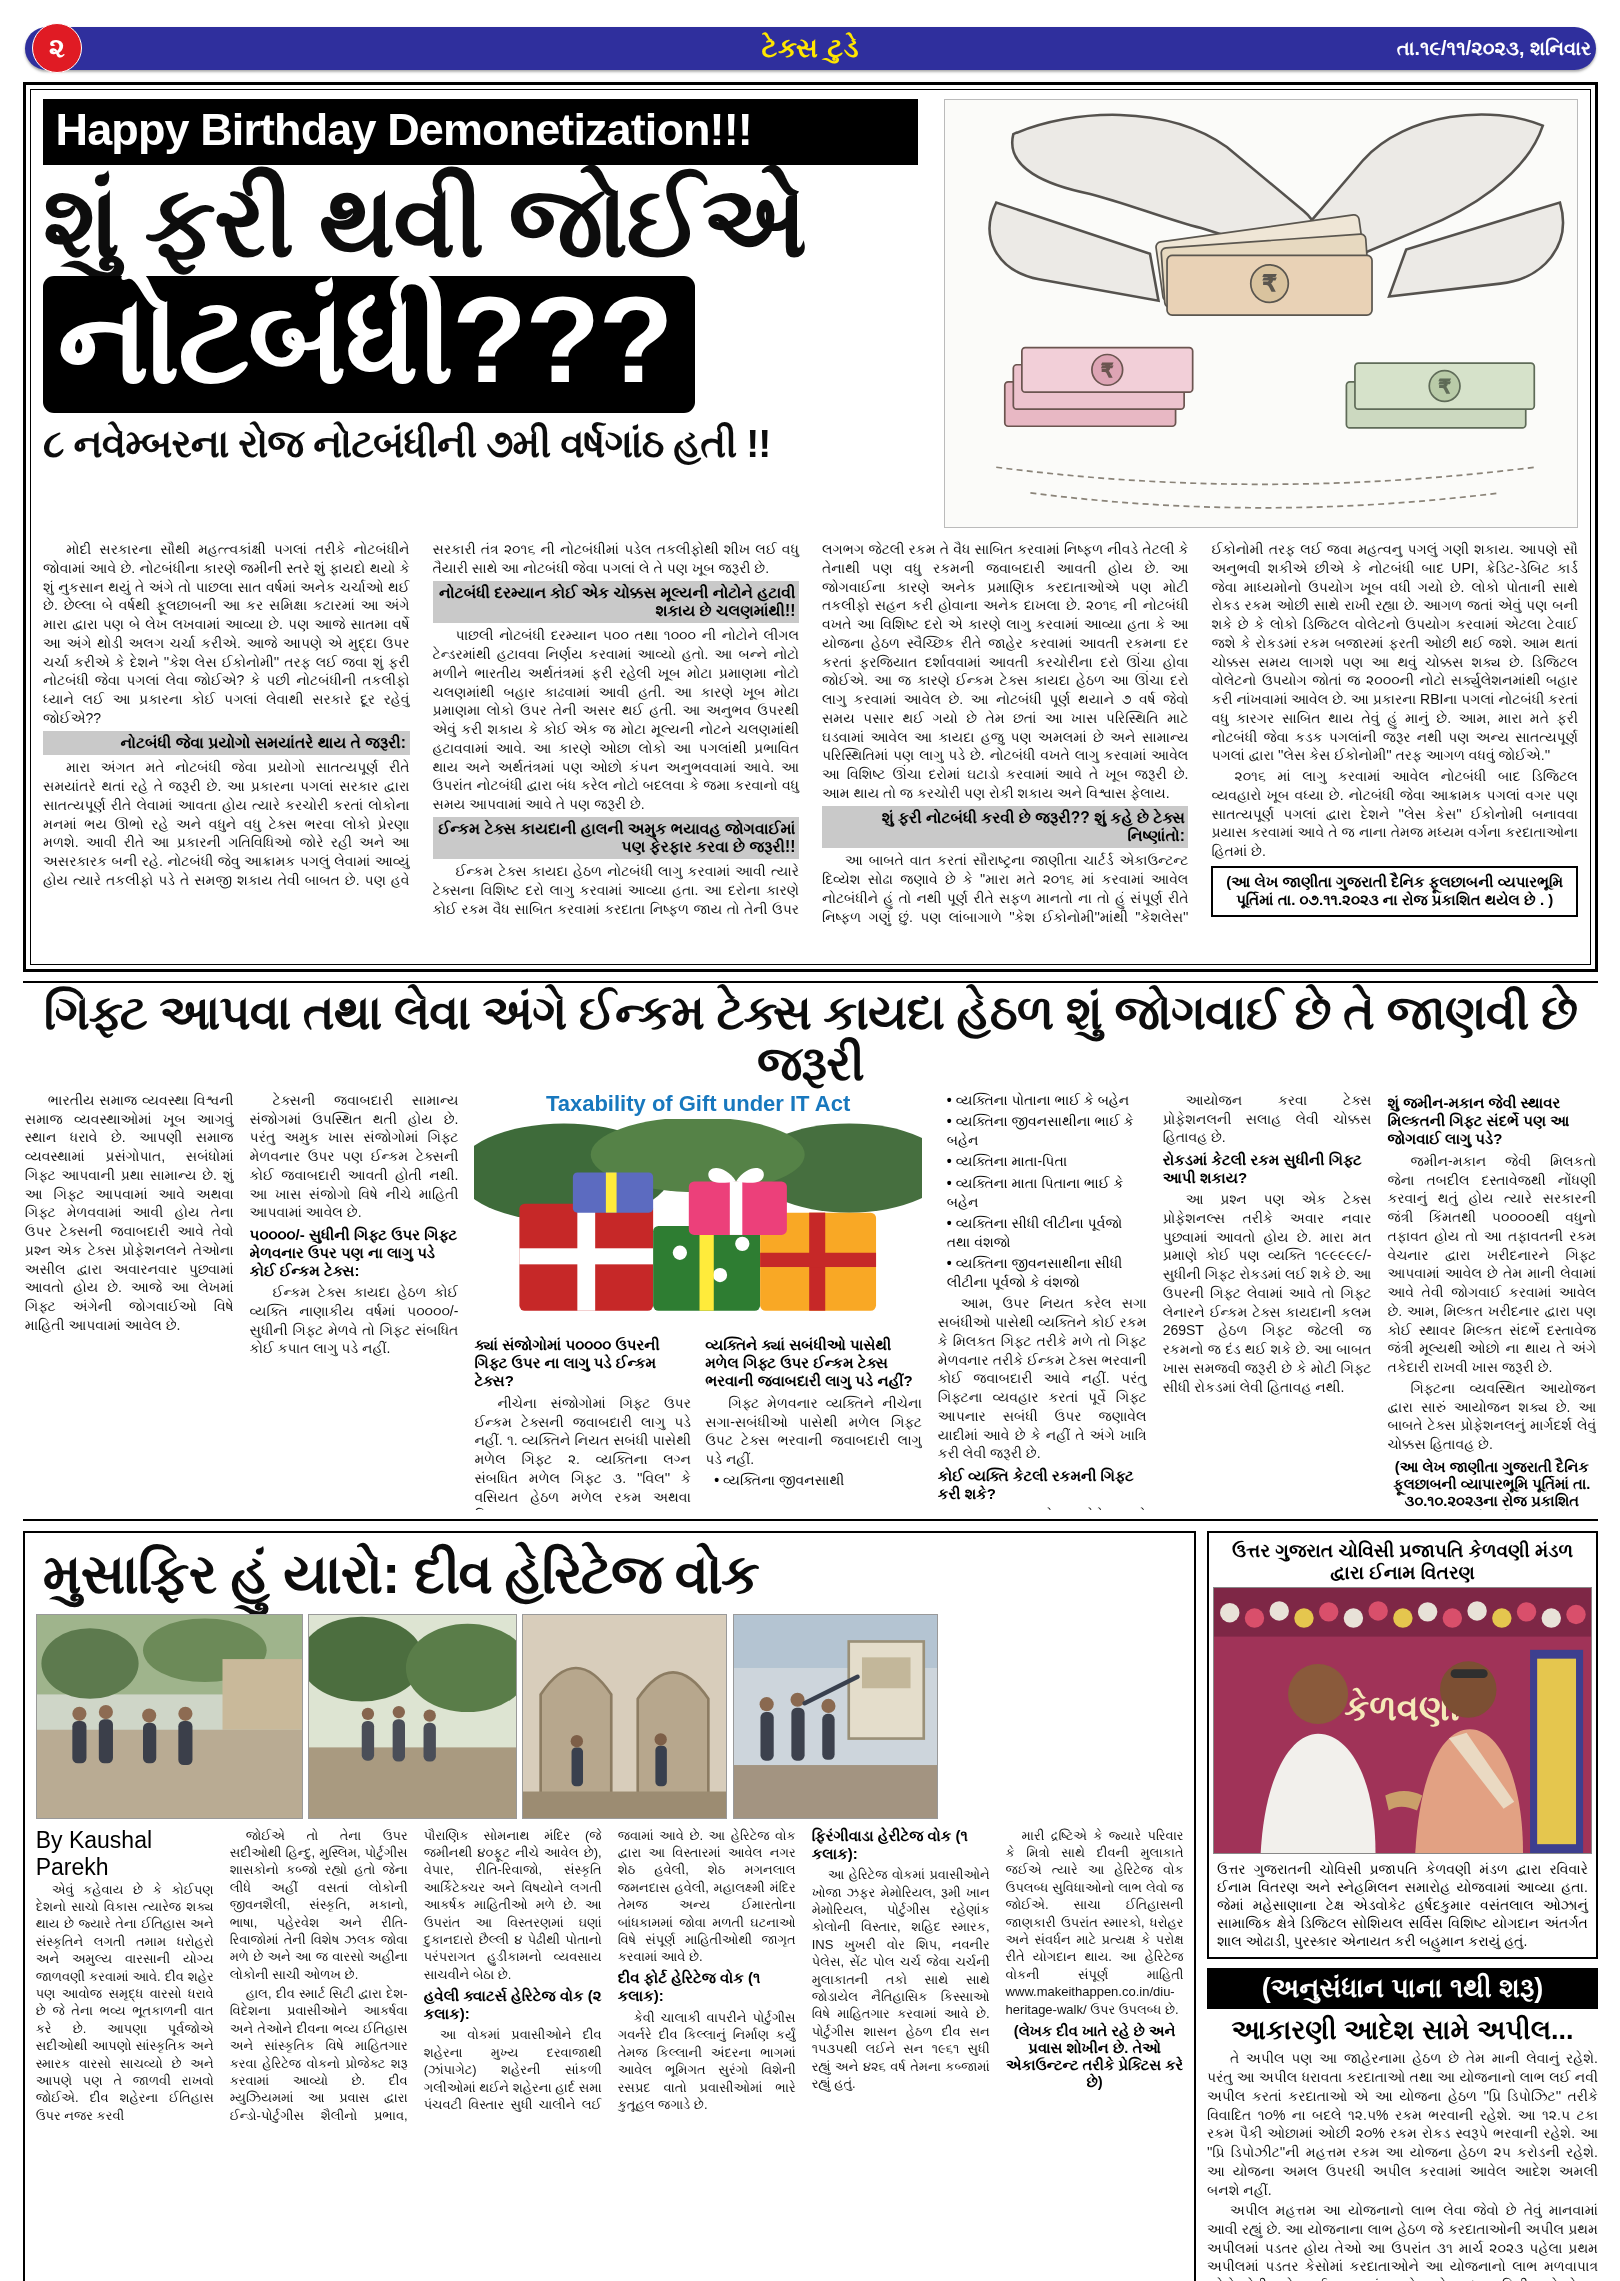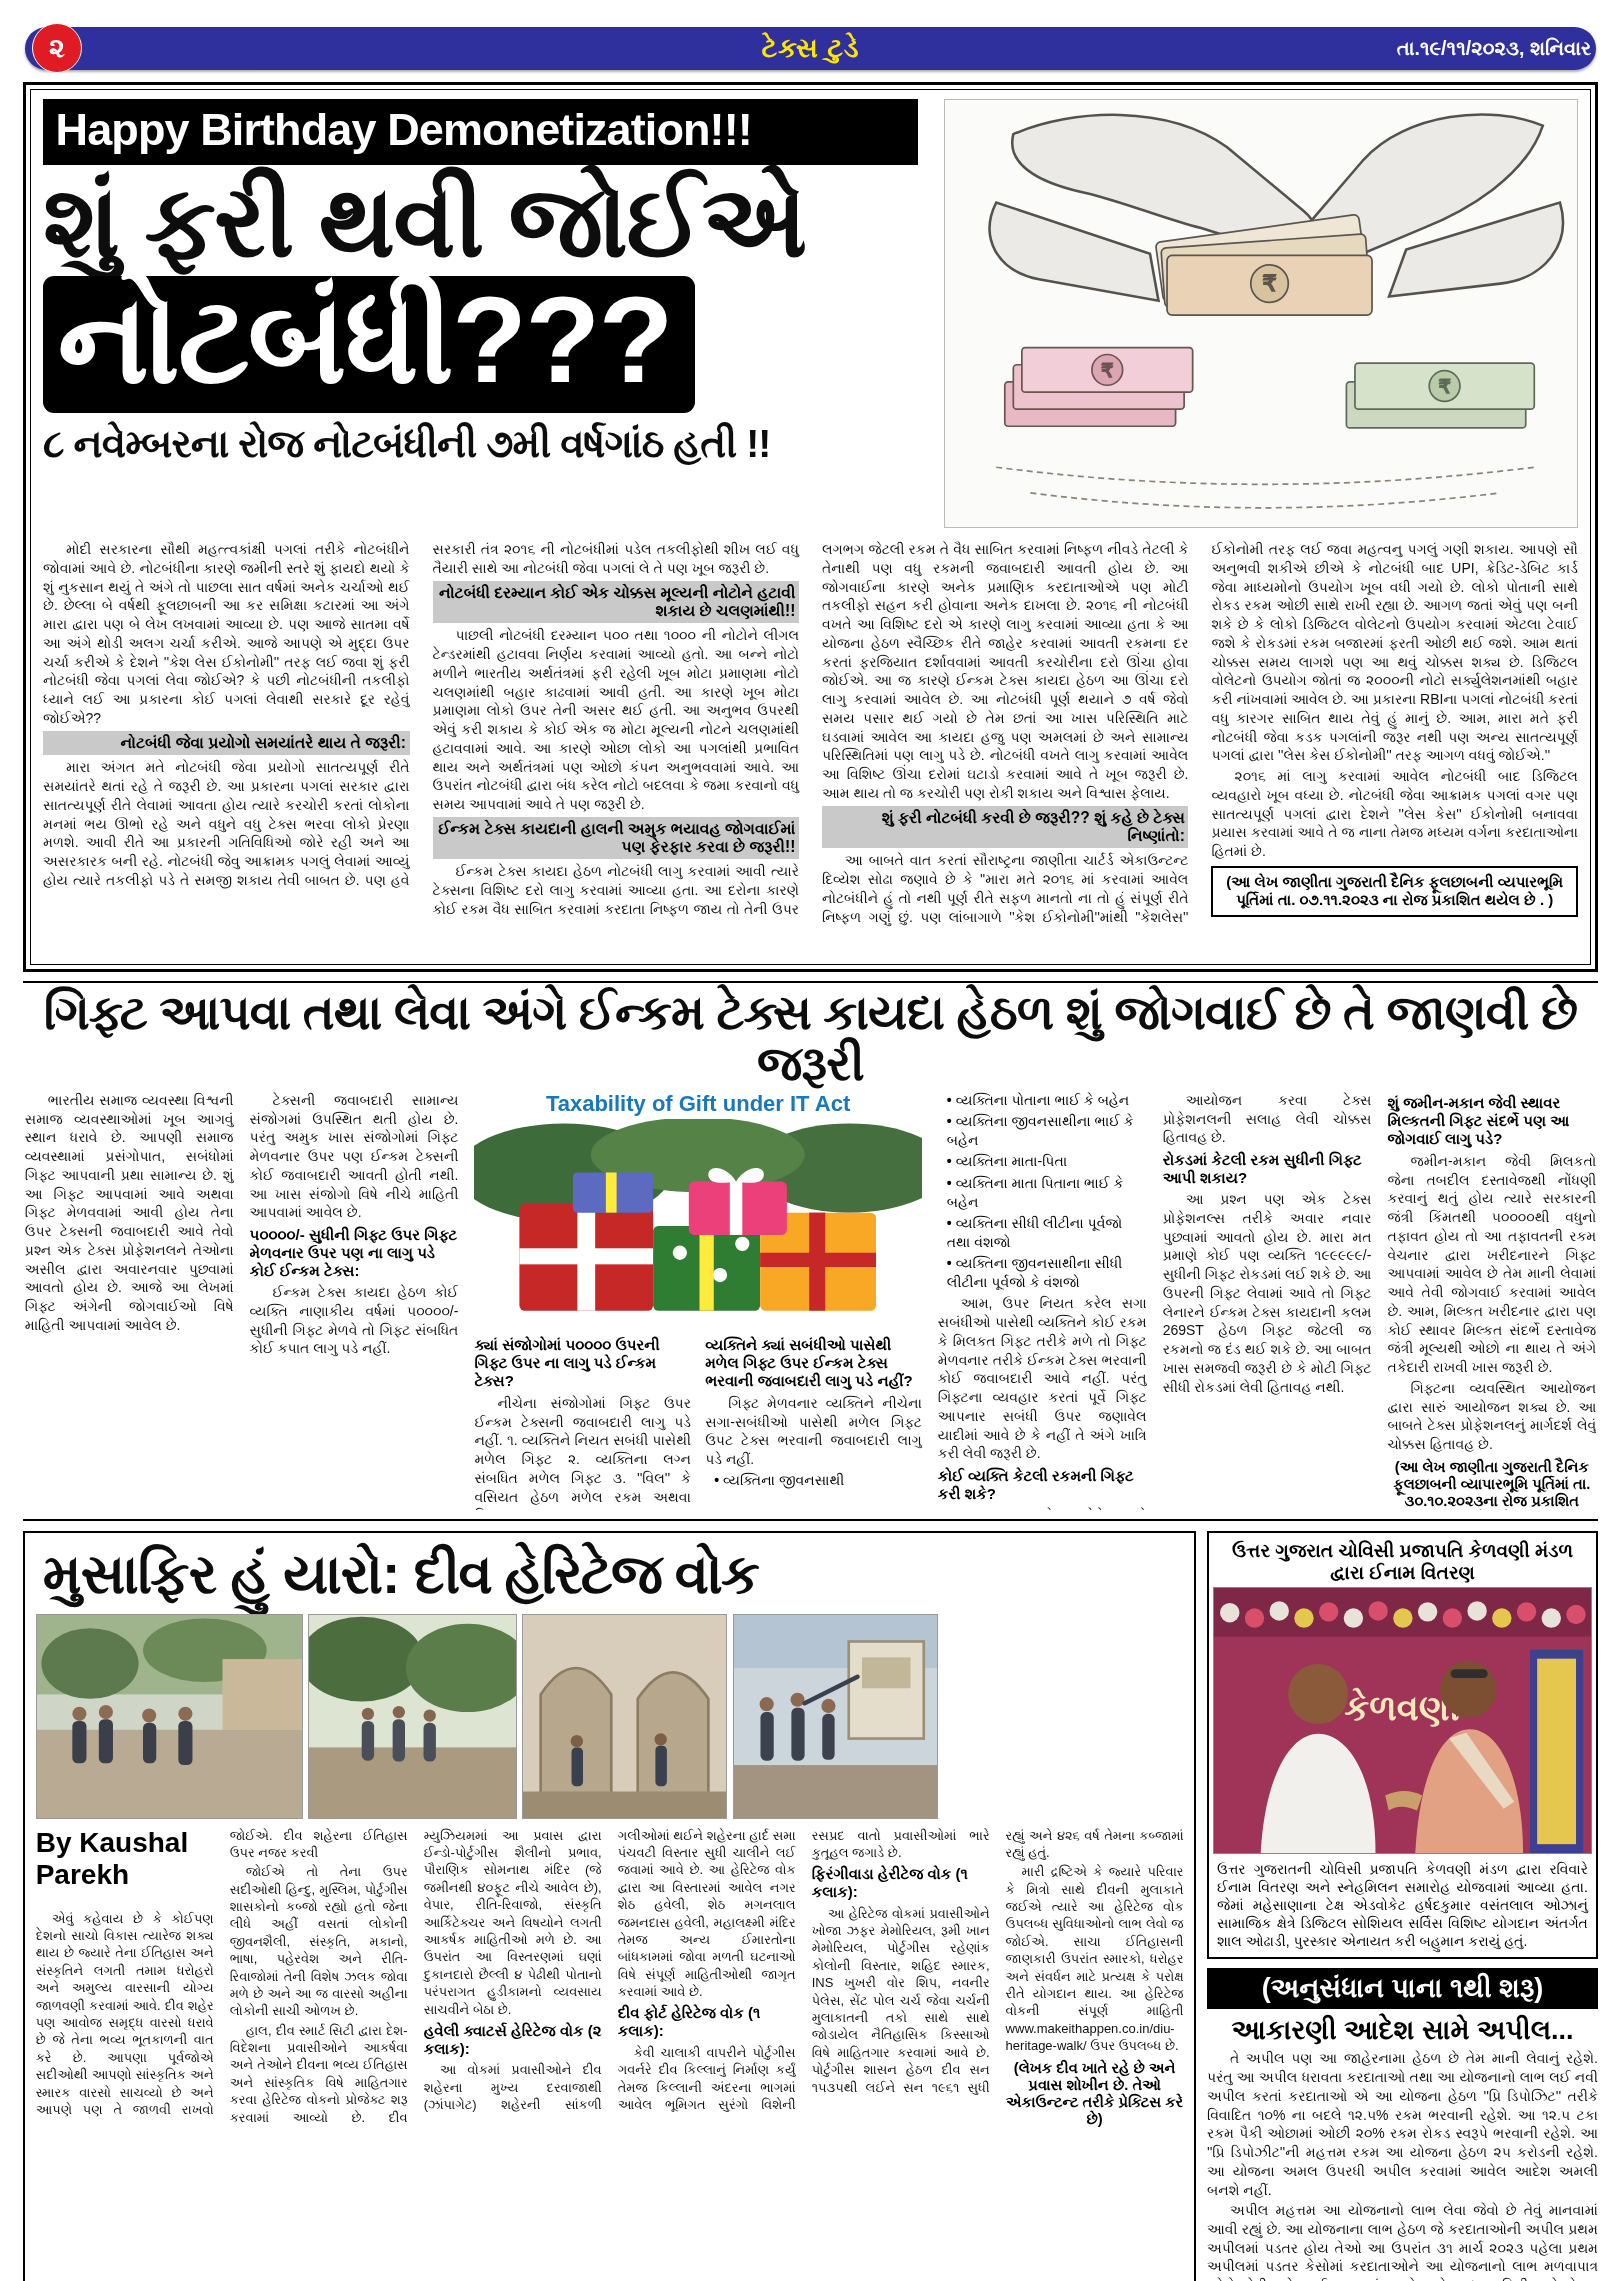--- a/index.html
+++ b/index.html
@@ -26,21 +26,21 @@
   .a1-cols { margin-top:12.5px; column-count:4; column-gap:23px; height:417px; overflow:hidden; }
 
   
   .para { font-size:14px; line-height:1.34; text-align:justify; color:#111; text-indent:23px; margin-bottom:1.8px; }
   .hl-subhead { background:#c9c9c9; font-weight:bold; font-size:15.6px; text-align:right; padding:2.7px 3.6px; margin:3.6px 0; break-inside:avoid; color:#000; }
   .bold-subhead { font-weight:bold; font-size:15px; text-align:left; margin:3.6px 0; break-inside:avoid; color:#000; }
   .bullet { font-size:14px; line-height:1.34; text-align:left; margin:0 0 2.7px 9px; }
   .bullet::before { content:"•  "; font-weight:bold; }
   .credit-box { border:2.7px solid #000; font-weight:bold; font-size:15px; text-align:center; padding:5.3px; margin-top:5.3px; break-inside:avoid; }
   .credit-plain { font-weight:bold; font-size:14.7px; text-align:center; margin-top:5.3px; break-inside:avoid; }
-  .byline { font-weight:bold; font-size:28px; margin-bottom:19px; }
+  .byline { font-weight:normal; font-size:23px; margin-bottom:0; }
 
   
   .article2 { border-top:2.7px solid #000; border-bottom:2.7px solid #000; padding:5.3px 1.8px 9px 1.8px; margin-bottom:10.7px; }
   .a2-headline { font-size:48px; font-weight:800; color:#0d0d0d; text-align:center; letter-spacing:-0.9px; line-height:1.05; margin-bottom:1.8px; }
   .a2-row { display:flex; gap:16px; height:419px; overflow:hidden; }
   .a2-col { width:14%; overflow:hidden; }
   .a2-mid { width:30%; display:flex; flex-direction:column; }
   .a2-entitle { color:#1878be; font-weight:800; font-size:22px; text-align:center; margin-bottom:1.8px; }
   .a2-figure { height:214px; border:0; }
   .a2-figure svg { width:100%; height:100%; display:block; }

